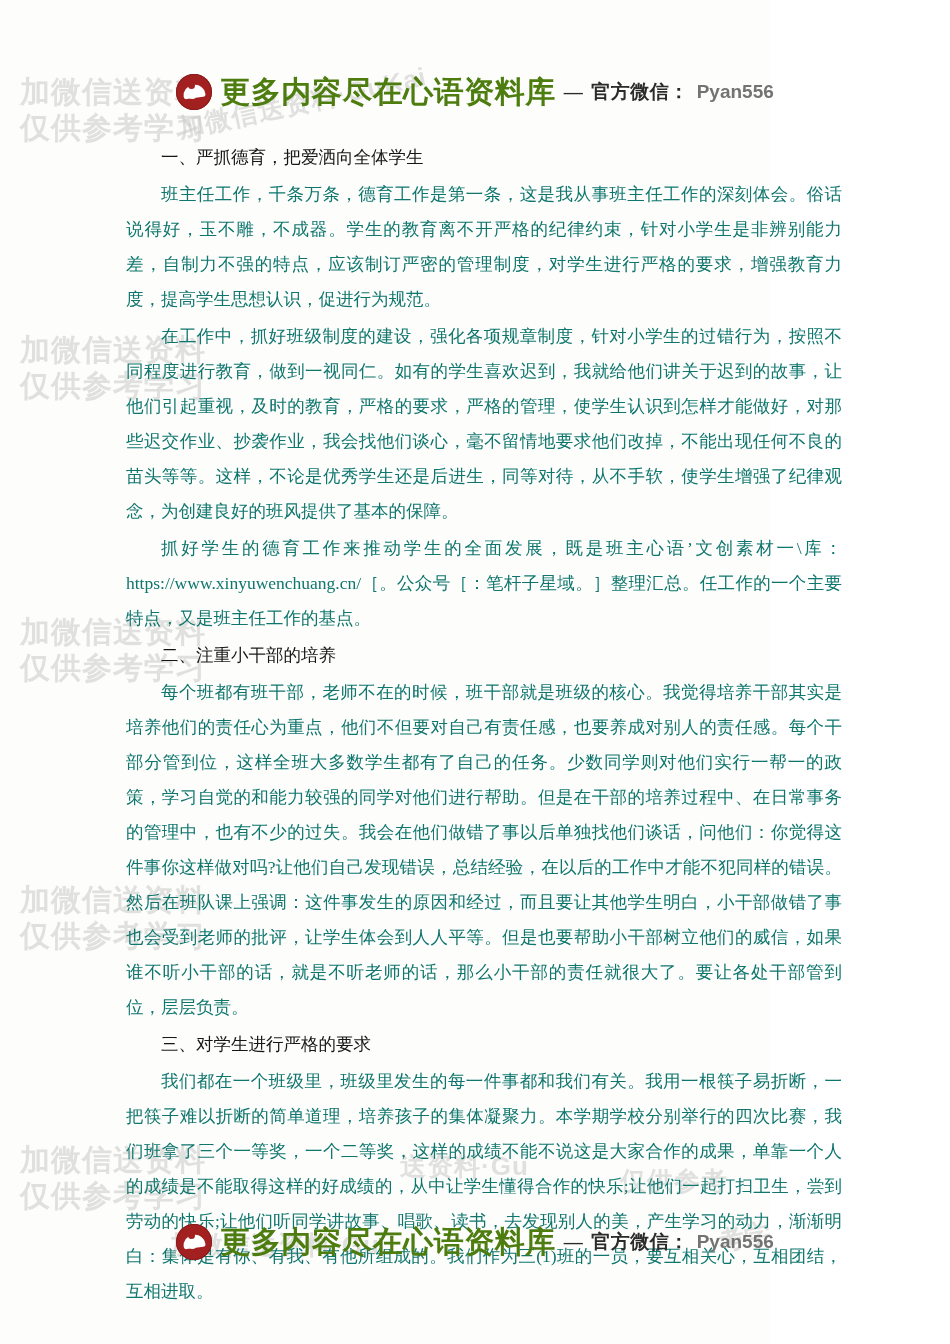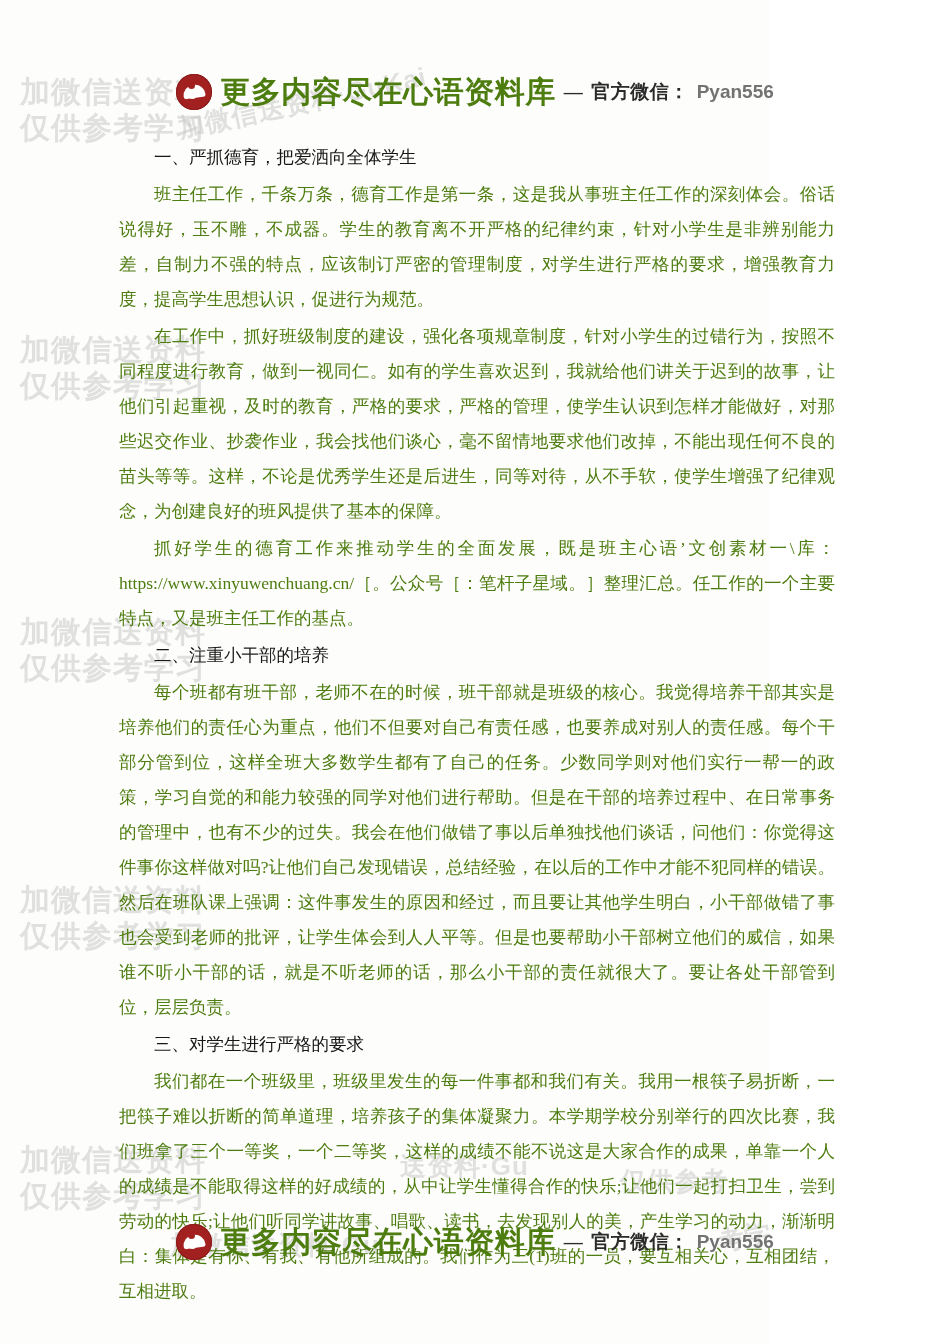--- a/index.html
+++ b/index.html
@@ -118,32 +118,32 @@
     font-weight: 700;
     font-size: 19px;
     color: #737373;
   }
   #header-banner { top: 68px; }
   #footer-banner { top: 1218px; }
 
   
   .doc {
     position: absolute;
-    left: 119px;
+    left: 126px;
     top: 140px;
     width: 716px;
     z-index: 3;
   }
   .para {
     font-size: 17.5px;
     line-height: 35px;
     text-align: justify;
     text-justify: inter-ideograph;
     margin: 0 0 2px 0;
-    color: #4d7c0f;
+    color: #0f766e;
   }
   .para.indent {
     text-indent: 2em;
   }
   .heading {
     font-size: 17.5px;
     line-height: 35px;
     text-indent: 2em;
     margin: 0 0 2px 0;
     color: #161616;

